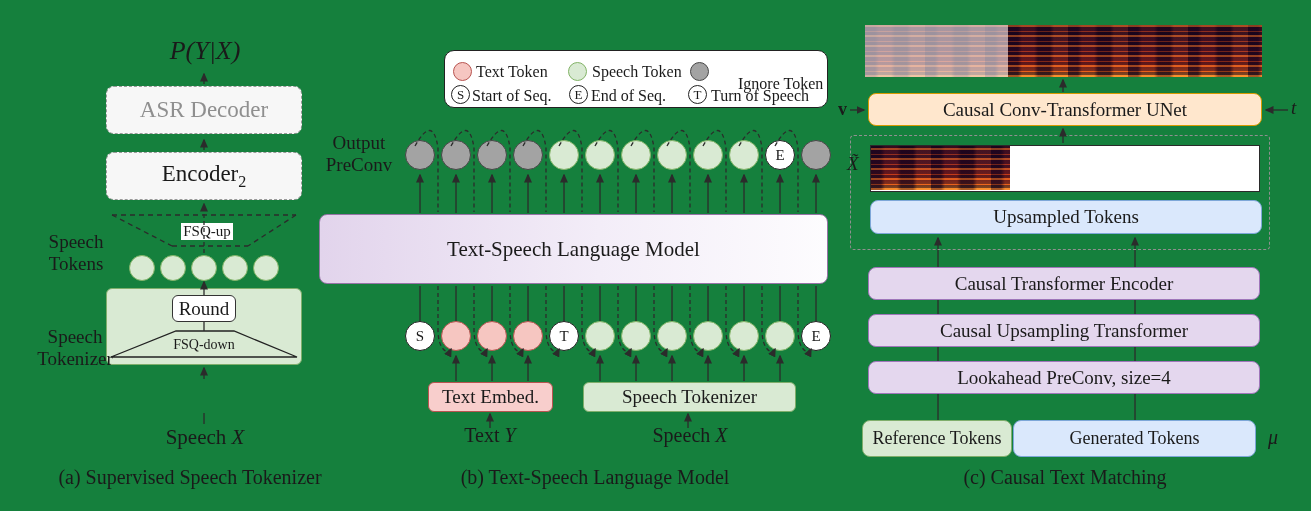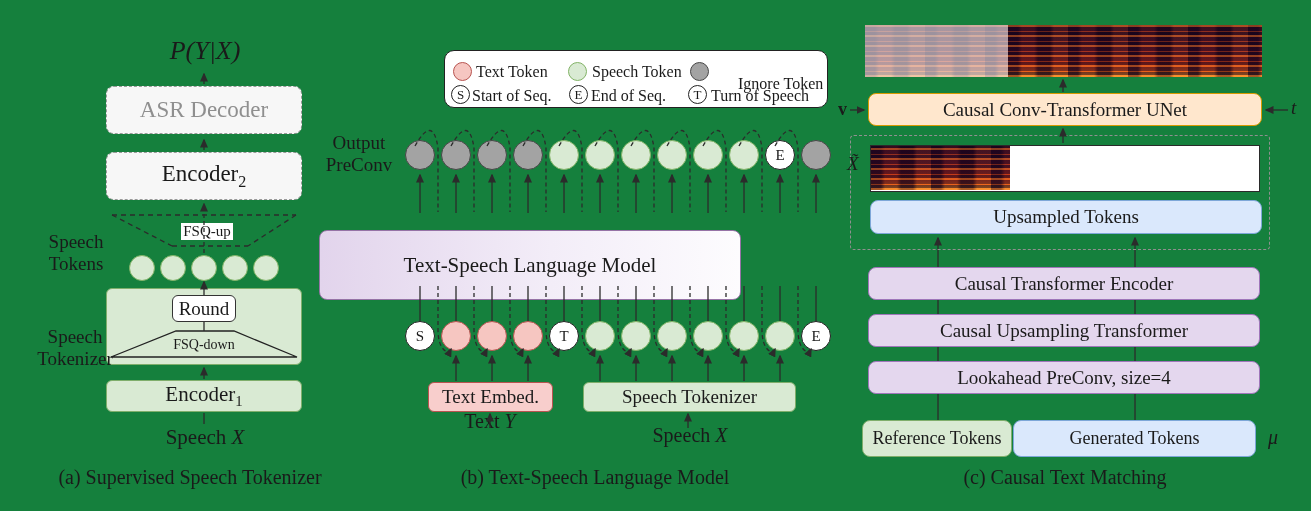--- a/index.html
+++ b/index.html
@@ -85,23 +85,20 @@
 
   <div class="bx green" style="left:106px;top:288px;width:196px;height:77px;z-index:10"></div>
   <div class="bx" style="left:172px;top:295px;width:64px;height:27px;background:#fff;border:1.4px solid #333;border-radius:6px;font-size:19px;z-index:12">Round</div>
   <span class="fsq-lab" style="left:159px;top:337px;width:90px;font-size:14px;z-index:12">FSQ-down</span>
 
   <div class="lab2" style="left:20px;top:326px;width:110px;z-index:10">
     <div>Speech</div>
     <div>Tokenizer</div>
   </div>
 
-  <div class="bx green" style="left:106px;top:380px;width:196px;height:32px;font-size:21px;z-index:10">
-    <span><span>Encoder</span><sub>1</sub></span>
-  </div>
 
   <div class="abs" style="left:120px;top:425px;width:170px;font-size:21px;text-align:center;z-index:10">
     <span>Speech</span>&nbsp;<span class="it">X</span>
   </div>
 
   <div class="cap" style="left:30px;top:466px;width:320px;z-index:10">(a) Supervised Speech Tokenizer</div>
 
   <div class="abs" style="left:444px;top:50px;width:384px;height:58px;border:1.6px solid #222;border-radius:10px;background:#fff;z-index:10">
     <div class="lgd-circ tok-text" style="left:8px;top:11px;"></div>
     <span class="lgd-lab" style="left:31px;top:12px;">Text Token</span>
@@ -130,41 +127,41 @@
       <div class="tok tok-speech"></div>
       <div class="tok tok-speech"></div>
       <div class="tok tok-speech"></div>
       <div class="tok tok-speech"></div>
       <div class="tok tok-speech"></div>
       <div class="tok tok-speech"></div>
       <div class="tok tok-letter">E</div>
       <div class="tok tok-ignore"></div>
     </div>
 
-  <div class="bx lm-grad" style="left:319px;top:230px;width:422px;height:70px;font-size:21px;z-index:10">Text-Speech Language Model</div>
+  <div class="bx lm-grad" style="left:319px;top:214px;width:509px;height:70px;font-size:21px;z-index:10">Text-Speech Language Model</div>
 
   <div class="row-tokens" style="left:405px;top:321px;z-index:10">
       <div class="tok tok-letter">S</div>
       <div class="tok tok-text"></div>
       <div class="tok tok-text"></div>
       <div class="tok tok-text"></div>
       <div class="tok tok-letter">T</div>
       <div class="tok tok-speech"></div>
       <div class="tok tok-speech"></div>
       <div class="tok tok-speech"></div>
       <div class="tok tok-speech"></div>
       <div class="tok tok-speech"></div>
       <div class="tok tok-speech"></div>
       <div class="tok tok-letter">E</div>
     </div>
 
   <div class="bx pink" style="left:428px;top:382px;width:125px;height:30px;font-size:19px;z-index:10">Text Embed.</div>
   <div class="bx green" style="left:583px;top:382px;width:213px;height:30px;font-size:19px;z-index:10">Speech Tokenizer</div>
 
-  <div class="abs" style="left:430px;top:410px;width:120px;font-size:20px;text-align:center;z-index:10">
+  <div class="abs" style="left:430px;top:424px;width:120px;font-size:20px;text-align:center;z-index:10">
     <span>Text</span>&nbsp;<span class="it">Y</span>
   </div>
   <div class="abs" style="left:610px;top:424px;width:160px;font-size:20px;text-align:center;z-index:10">
     <span>Speech</span>&nbsp;<span class="it">X</span>
   </div>
 
   <div class="cap" style="left:425px;top:466px;width:340px;z-index:10">(b) Text-Speech Language Model</div>
 
   <div class="abs" style="left:865px;top:25px;width:397px;height:52px;display:flex;z-index:10">
     <div class="spec spec-faded" style="width:143px;height:52px;"></div>

